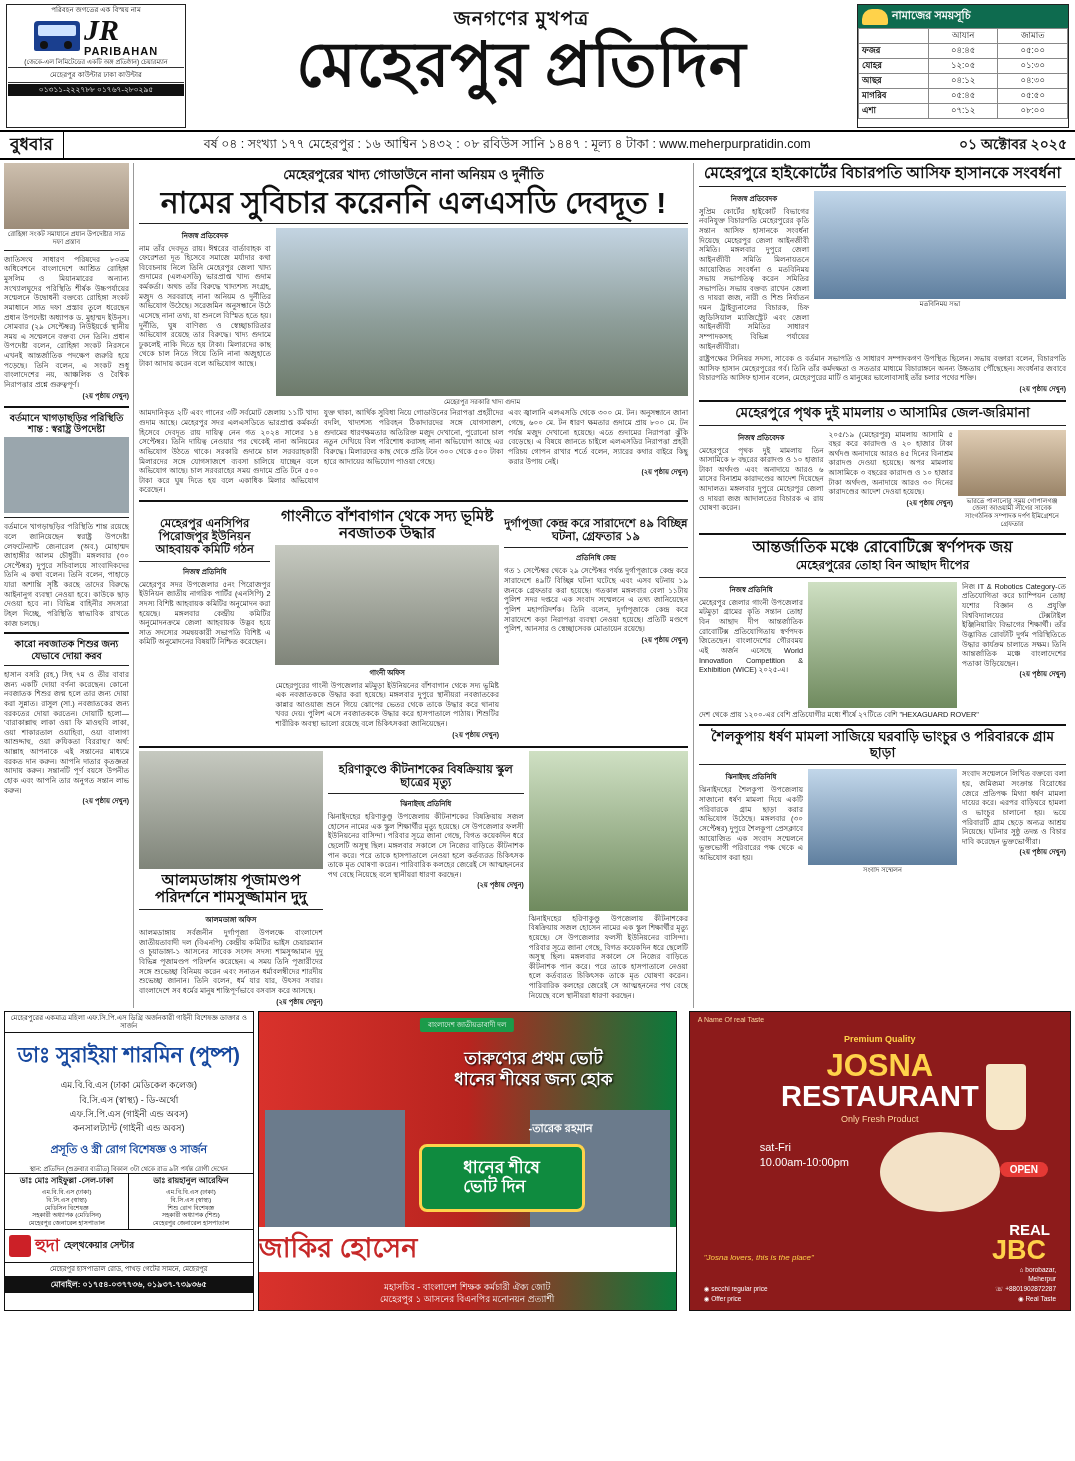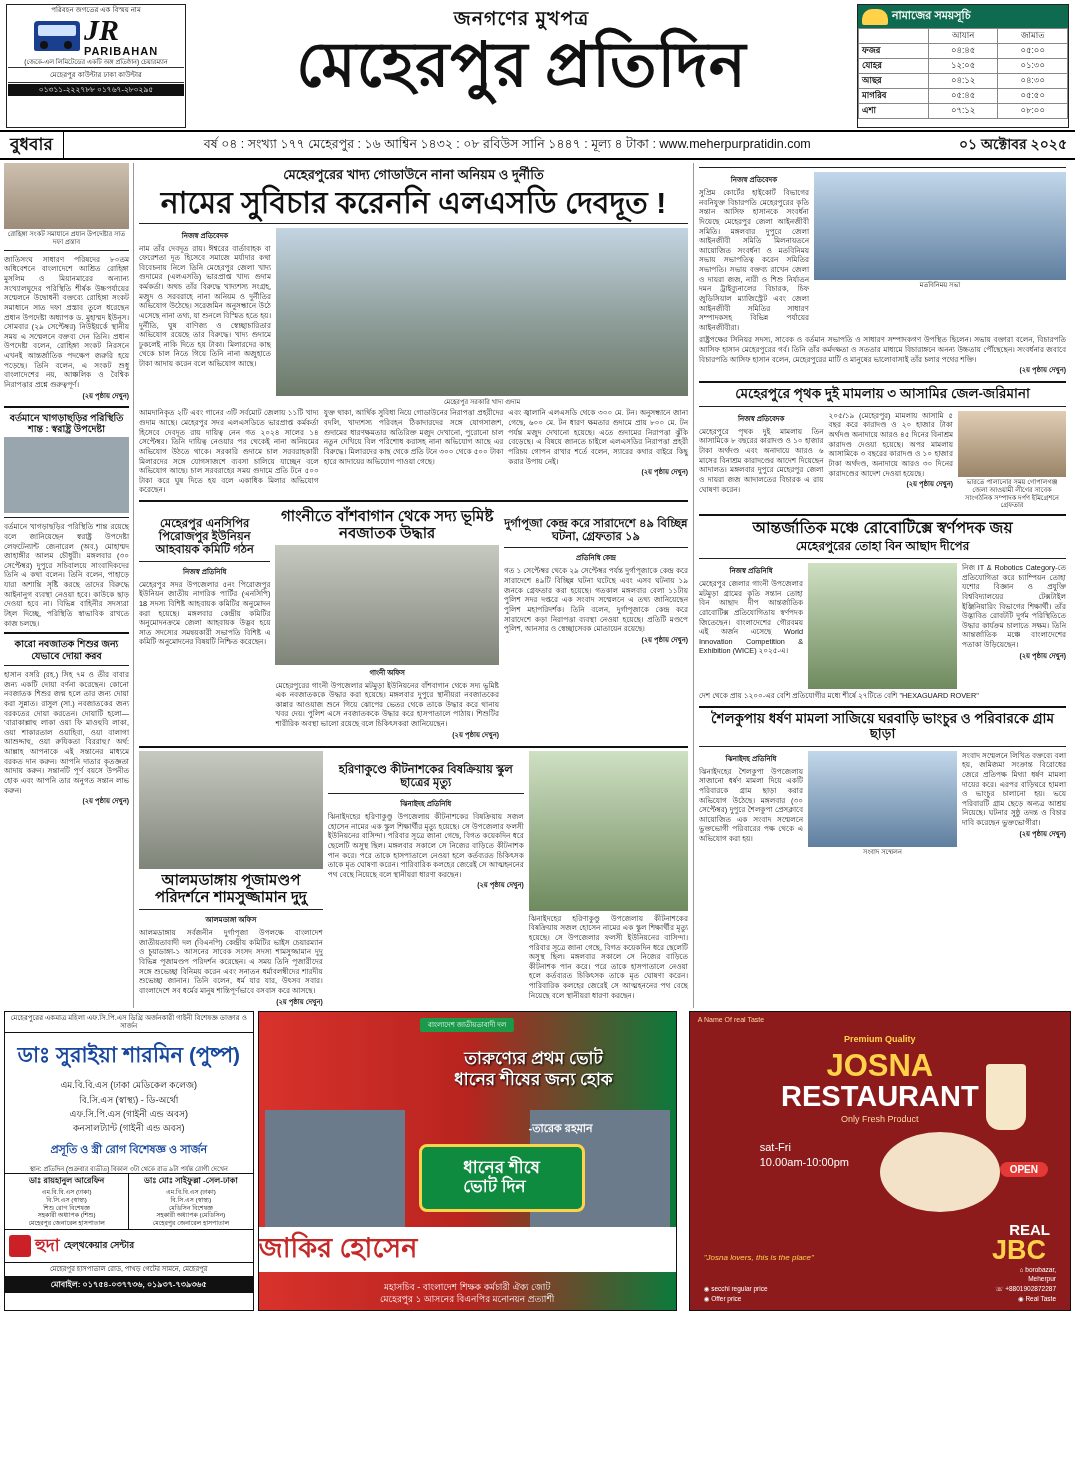--- a/index.html
+++ b/index.html
@@ -247,21 +247,21 @@
         </div>
       </div>
 
       <div class="hr2"></div>
 
       <div class="mid-cols3">
         <div class="c" style="max-width:135px">
           <div class="sub-head-sm">মেহেরপুর এনসিপির পিরোজপুর ইউনিয়ন আহবায়ক কমিটি গঠন</div>
           <div class="rule"></div>
           <div class="byline">নিজস্ব প্রতিনিধি</div>
-          <div class="hl">মেহেরপুর সদর উপজেলার ৫নং পিরোজপুর ইউনিয়ন জাতীয় নাগরিক পার্টির (এনসিপি) 18 সদস্য বিশিষ্ট আহবায়ক কমিটির অনুমোদন করা হয়েছে। মঙ্গলবার কেন্দ্রীয় কমিটির অনুমোদনক্রমে জেলা আহবায়ক উদ্ভব হয়ে সাত সদস্যের সমন্বয়কারী সভাপতি বিশিষ্ট এ কমিটি অনুমোদনের বিষয়টি নিশ্চিত করেছেন।</div>
+          <div class="hl">মেহেরপুর সদর উপজেলার ৫নং পিরোজপুর ইউনিয়ন জাতীয় নাগরিক পার্টির (এনসিপি) 2 সদস্য বিশিষ্ট আহবায়ক কমিটির অনুমোদন করা হয়েছে। মঙ্গলবার কেন্দ্রীয় কমিটির অনুমোদনক্রমে জেলা আহবায়ক উদ্ভব হয়ে সাত সদস্যের সমন্বয়কারী সভাপতি বিশিষ্ট এ কমিটি অনুমোদনের বিষয়টি নিশ্চিত করেছেন।</div>
         </div>
         <div class="c" style="flex:1.7">
           <div class="sub-head">গাংনীতে বাঁশবাগান থেকে সদ্য ভূমিষ্ট নবজাতক উদ্ধার</div>
           <div class="photo ph-crowd" style="height:120px"></div>
           <div class="byline">গাংনী অফিস</div>
           <div class="hl">মেহেরপুরের গাংনী উপজেলার মটমুড়া ইউনিয়নের বাঁশবাগান থেকে সদ্য ভূমিষ্ট এক নবজাতককে উদ্ধার করা হয়েছে। মঙ্গলবার দুপুরে স্থানীয়রা নবজাতকের কান্নার আওয়াজ শুনে গিয়ে ঝোপের ভেতর থেকে তাকে উদ্ধার করে থানায় খবর দেয়। পুলিশ এসে নবজাতককে উদ্ধার করে হাসপাতালে পাঠায়। শিশুটির শারীরিক অবস্থা ভালো রয়েছে বলে চিকিৎসকরা জানিয়েছেন।</div>
           <div class="more">(২য় পৃষ্ঠায় দেখুন)</div>
         </div>
         <div class="c" style="flex:1.4">
           <div class="sub-head-sm">দুর্গাপূজা কেন্দ্র করে সারাদেশে ৪৯ বিচ্ছিন্ন ঘটনা, গ্রেফতার ১৯</div>
@@ -291,20 +291,21 @@
           <div class="more">(২য় পৃষ্ঠায় দেখুন)</div>
         </div>
         <div class="c" style="flex:1.3">
           <div class="photo ph-green" style="height:160px"></div>
           <div class="hl" style="margin-top:3px">ঝিনাইদহের হরিণাকুণ্ডু উপজেলায় কীটনাশকের বিষক্রিয়ায় সজল হোসেন নামের এক স্কুল শিক্ষার্থীর মৃত্যু হয়েছে। সে উপজেলার ফলসী ইউনিয়নের বাসিন্দা। পরিবার সূত্রে জানা গেছে, বিগত কয়েকদিন ধরে ছেলেটি অসুস্থ ছিল। মঙ্গলবার সকালে সে নিজের বাড়িতে কীটনাশক পান করে। পরে তাকে হাসপাতালে নেওয়া হলে কর্তব্যরত চিকিৎসক তাকে মৃত ঘোষণা করেন। পারিবারিক কলহের জেরেই সে আত্মহননের পথ বেছে নিয়েছে বলে স্থানীয়রা ধারণা করছেন।</div>
         </div>
       </div>
     </div>
 
     <div class="col col-right">
+      <div class="r-head">মেহেরপুরে হাইকোর্টের বিচারপতি আসিফ হাসানকে সংবর্ধনা</div>
       <div class="rule"></div>
       <div style="display:flex;gap:5px">
         <div style="width:110px">
           <div class="byline">নিজস্ব প্রতিবেদক</div>
           <div class="hl">সুপ্রিম কোর্টের হাইকোর্ট বিভাগের নবনিযুক্ত বিচারপতি মেহেরপুরের কৃতি সন্তান আসিফ হাসানকে সংবর্ধনা দিয়েছে মেহেরপুর জেলা আইনজীবী সমিতি। মঙ্গলবার দুপুরে জেলা আইনজীবী সমিতি মিলনায়তনে আয়োজিত সংবর্ধনা ও মতবিনিময় সভায় সভাপতিত্ব করেন সমিতির সভাপতি। সভায় বক্তব্য রাখেন জেলা ও দায়রা জজ, নারী ও শিশু নির্যাতন দমন ট্রাইব্যুনালের বিচারক, চিফ জুডিসিয়াল ম্যাজিস্ট্রেট এবং জেলা আইনজীবী সমিতির সাধারণ সম্পাদকসহ বিভিন্ন পর্যায়ের আইনজীবীরা।</div>
         </div>
         <div style="flex:1">
           <div class="photo ph-blue" style="height:108px"></div>
           <div class="cap">মতবিনিময় সভা</div>
         </div>
@@ -382,33 +383,33 @@
       <div class="l1">মেহেরপুরের একমাত্র মহিলা এফ.সি.পি.এস ডিগ্রি অর্জনকারী গাইনী বিশেষজ্ঞ ডাক্তার ও সার্জন</div>
       <div class="doc">ডাঃ সুরাইয়া শারমিন (পুষ্প)</div>
       <div class="deg" style="white-space:pre-line">এম.বি.বি.এস (ঢাকা মেডিকেল কলেজ)
 বি.সি.এস (স্বাস্থ্য) - ডি-অর্থো
 এফ.সি.পি.এস (গাইনী এন্ড অবস)
 কনসালট্যান্ট (গাইনী এন্ড অবস)</div>
       <div class="spec">প্রসূতি ও স্ত্রী রোগ বিশেষজ্ঞ ও সার্জন</div>
       <div class="note">স্থান: প্রতিদিন (শুক্রবার ব্যতীত) বিকাল ৩টা থেকে রাত ৯টা পর্যন্ত রোগী দেখেন</div>
       <div class="two">
         <div>
+          <div class="nm">ডাঃ মোঃ সাইফুল্লা -সেল-ঢাকা</div>
+          <div style="white-space:pre-line">এম.বি.বি.এস (ঢাকা)
+বি.সি.এস (স্বাস্থ্য)
+মেডিসিন বিশেষজ্ঞ
+সহকারী অধ্যাপক (মেডিসিন)
+মেহেরপুর জেনারেল হাসপাতাল</div>
+        </div>
+        <div>
           <div class="nm">ডাঃ রায়হানুল আরেফিন</div>
           <div style="white-space:pre-line">এম.বি.বি.এস (ঢাকা)
 বি.সি.এস (স্বাস্থ্য)
 শিশু রোগ বিশেষজ্ঞ
 সহকারী অধ্যাপক (শিশু)
-মেহেরপুর জেনারেল হাসপাতাল</div>
-        </div>
-        <div>
-          <div class="nm">ডাঃ মোঃ সাইফুল্লা -সেল-ঢাকা</div>
-          <div style="white-space:pre-line">এম.বি.বি.এস (ঢাকা)
-বি.সি.এস (স্বাস্থ্য)
-মেডিসিন বিশেষজ্ঞ
-সহকারী অধ্যাপক (মেডিসিন)
 মেহেরপুর জেনারেল হাসপাতাল</div>
         </div>
       </div>
       <div class="foot">
         <span style="width:22px;height:22px;background:#cc2027;border-radius:3px;display:inline-block"></span>
         <span class="hd">হুদা</span>
         <span style="font-size:9px;font-weight:bold">হেল্থকেয়ার সেন্টার</span>
       </div>
       <div class="addr">মেহেরপুর হাসপাতাল রোড, পাখড় গেটের সামনে, মেহেরপুর</div>
       <div class="mob">মোবাইল: ০১৭৫৪-০৩৭৭৩৬, ০১৯৩৭-৭৩৯৩৬৫</div>

